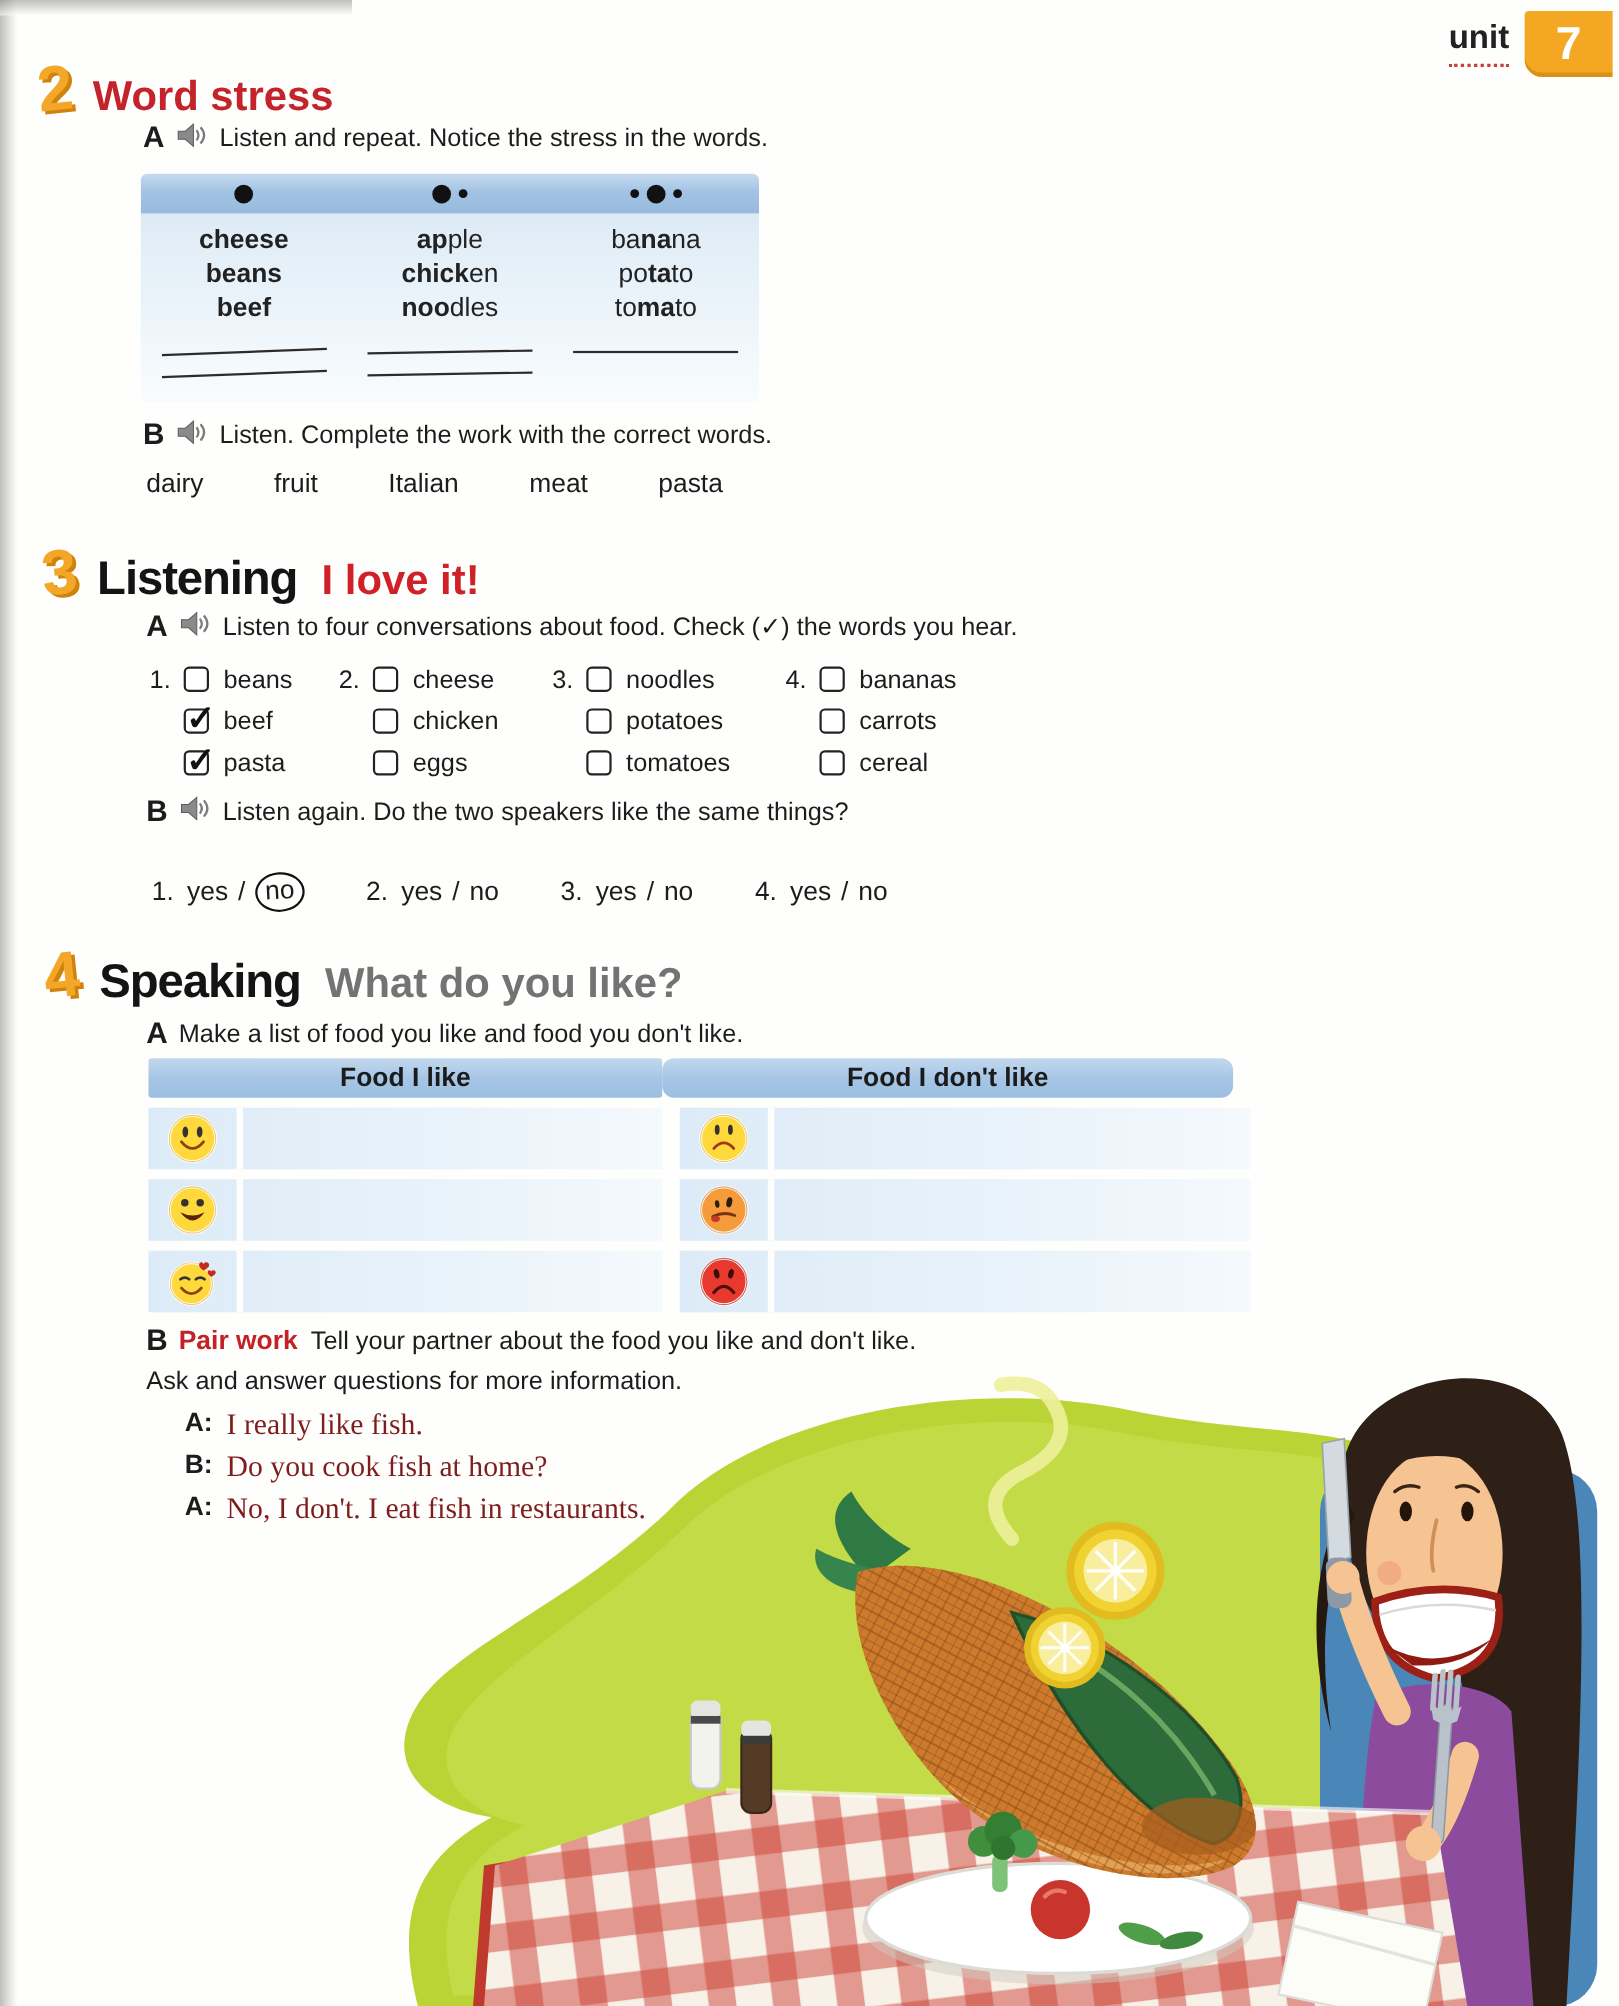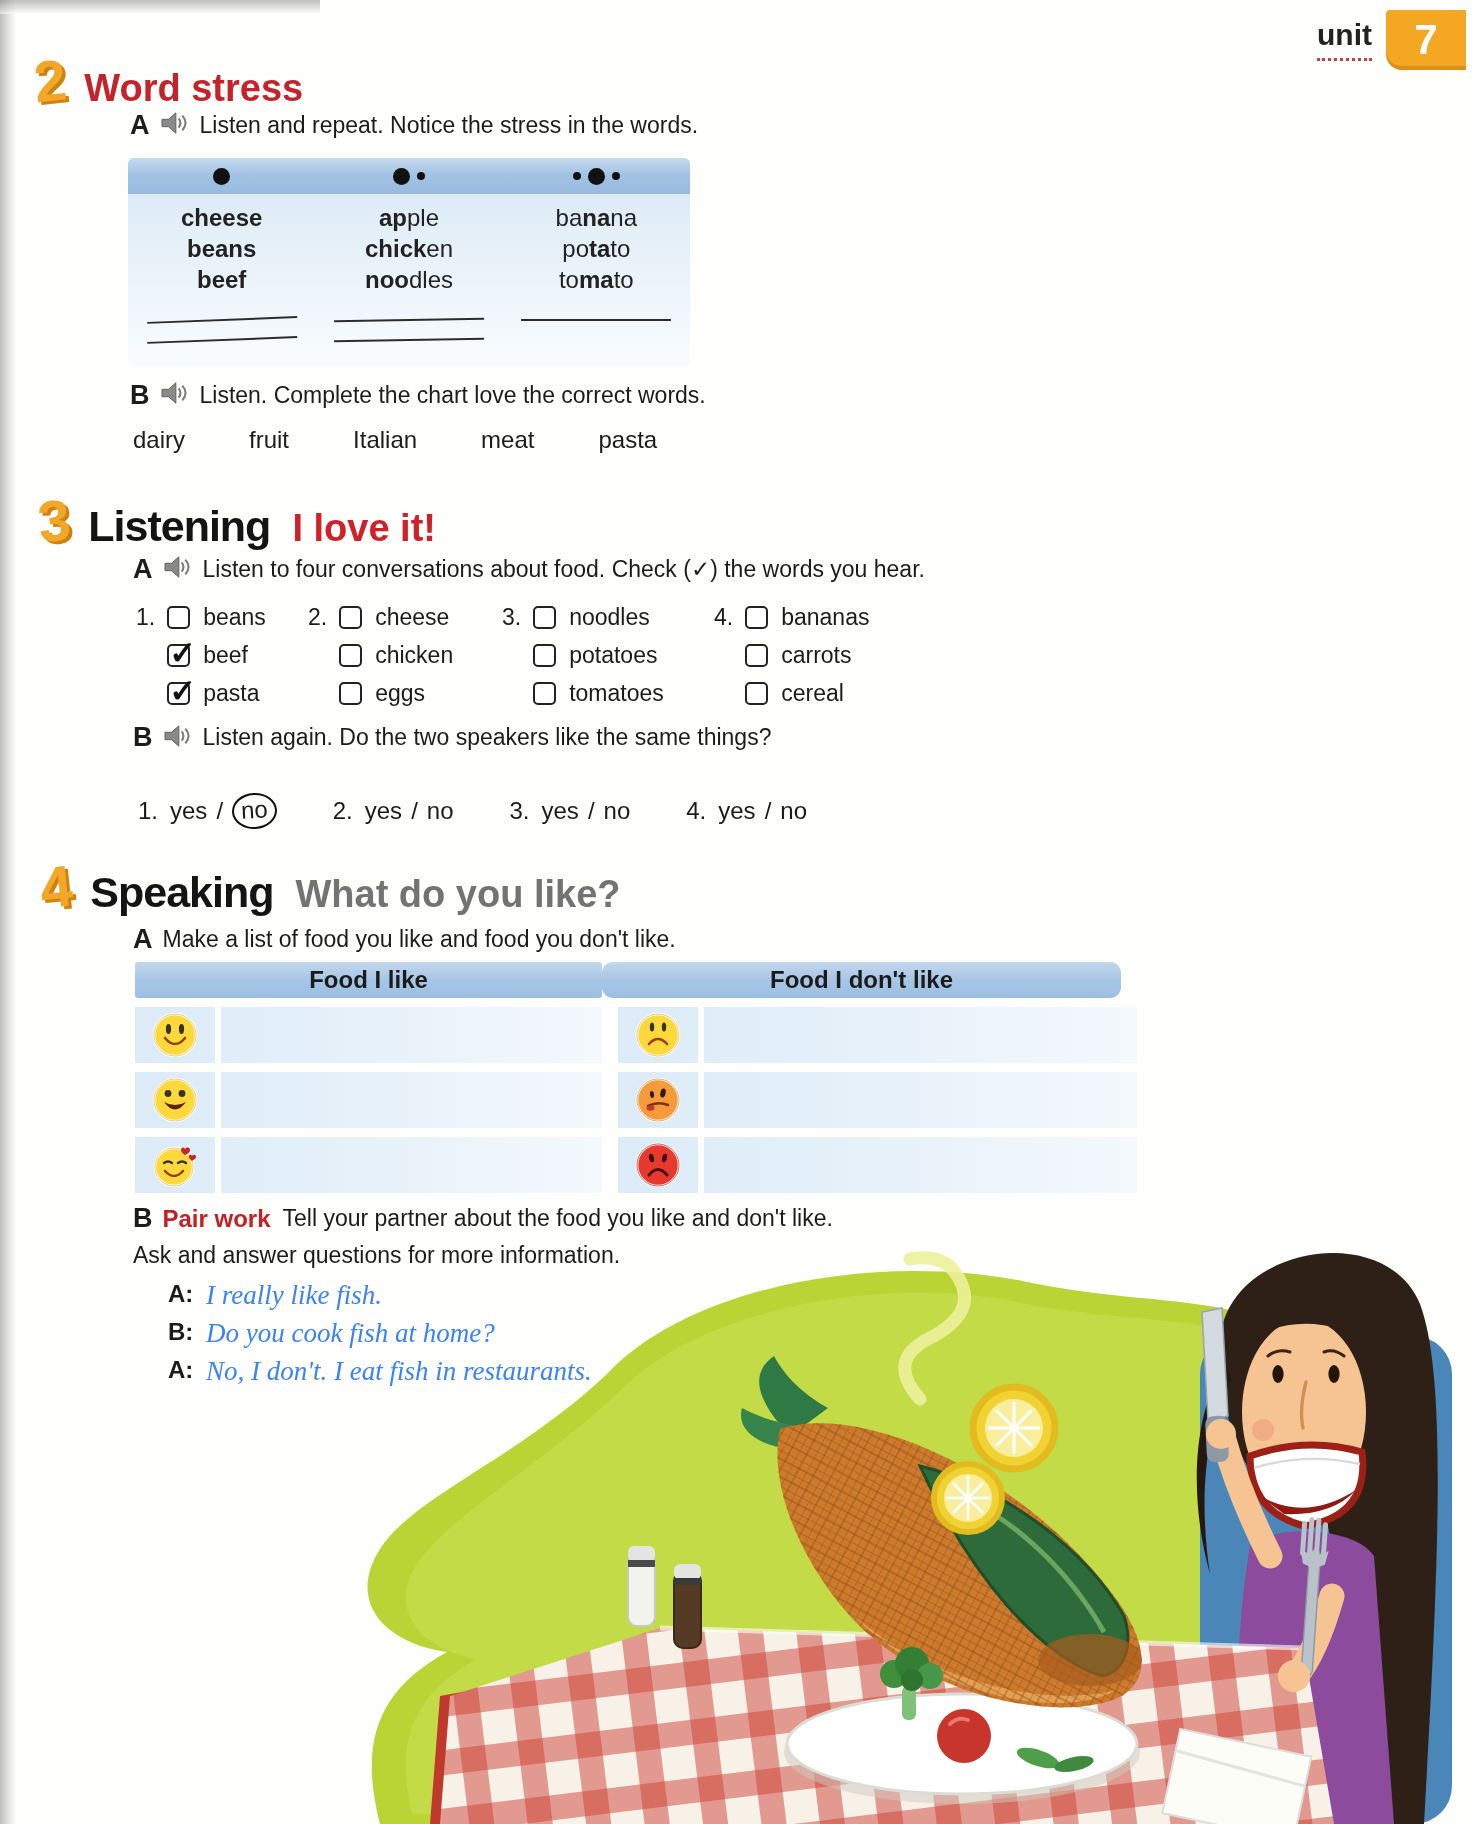--- a/index.html
+++ b/index.html
@@ -97,21 +97,21 @@
   .speak-row { height:56px; display:flex; align-items:center;
     background:linear-gradient(90deg,#dcebf7 0%, #e8f2fa 55%, #f4f9fd 100%); }
   .icon-cell { width:86px; display:flex; align-items:center; justify-content:center;
     border-right:6px solid #fefefc; align-self:stretch; }
 
   
   .pair-red { color:#c42127; font-weight:900; font-size:24px; margin-right:12px; }
   .dialogue { position:absolute; left:168px; top:1280px; z-index:3; }
   .dia-row { display:flex; margin-bottom:7px; }
   .dia-speaker { font-weight:900; font-size:24px; width:38px; }
-  .dia-line { font-family:"Liberation Serif", serif; font-style:italic; font-size:27px; color:#3b82f6; }
+  .dia-line { font-family:"Liberation Serif", serif; font-size:27px; color:#7f1d1d; }
 
   .illu-wrap { position:absolute; right:0; bottom:0; width:1150px; height:600px; z-index:1; }
 </style>
 </head>
 <body>
 
 <div class="page">
   <div class="edge-left"></div>
   <div class="edge-top"></div>
 
@@ -195,21 +195,21 @@
 
   <div class="instr" style="left:130px; top:380px;">
     <span class="ab-label">B</span>
     <span class="speaker">
       <svg width="28" height="24" viewBox="0 0 30 26">
           <path d="M2 9 h7 l8-7 v22 l-8-7 H2z" fill="#8a8a8a" stroke="#5c5c5c" stroke-width="1"></path>
           <path d="M20 8 q4 5 0 10" stroke="#7b7b7b" fill="none" stroke-width="2.2"></path>
           <path d="M24 5 q7 8 0 16" stroke="#7b7b7b" fill="none" stroke-width="2.2"></path>
         </svg>
     </span>
-    <span class="instr-text">Listen. Complete the chart love the correct words.</span>
+    <span class="instr-text">Listen. Complete the work with the correct words.</span>
   </div>
 
   <div class="word-bank">
     <span>dairy</span>
     <span>fruit</span>
     <span>Italian</span>
     <span>meat</span>
     <span>pasta</span>
   </div>
 

